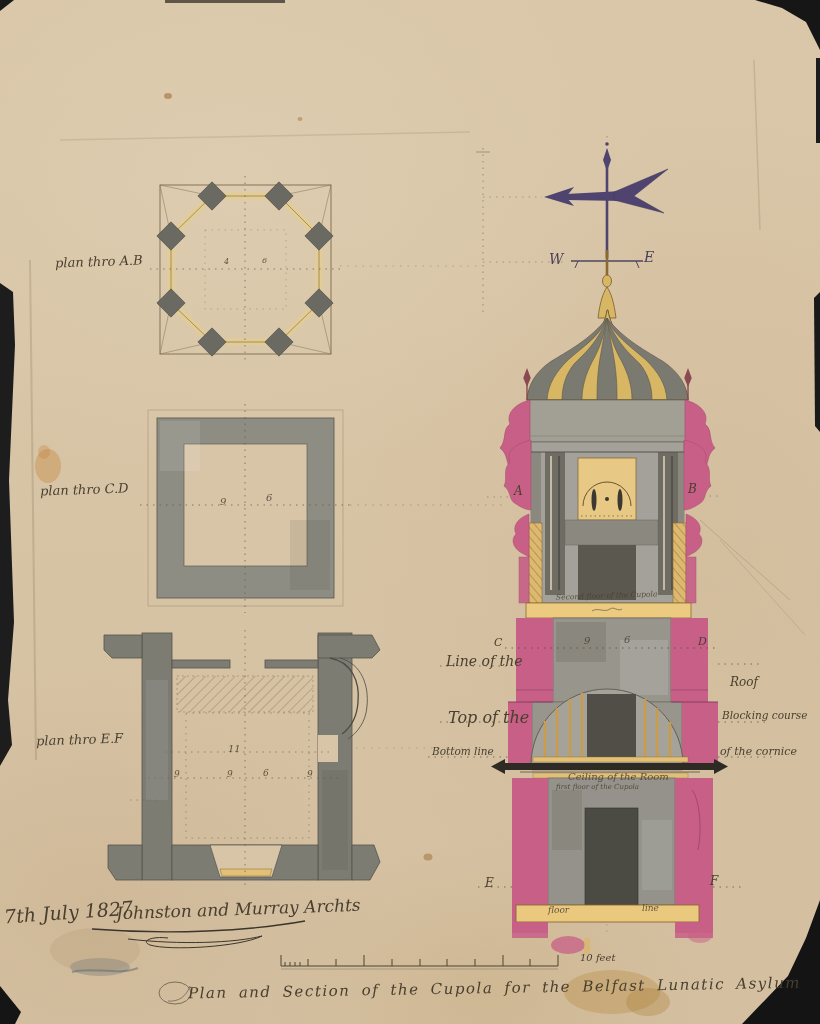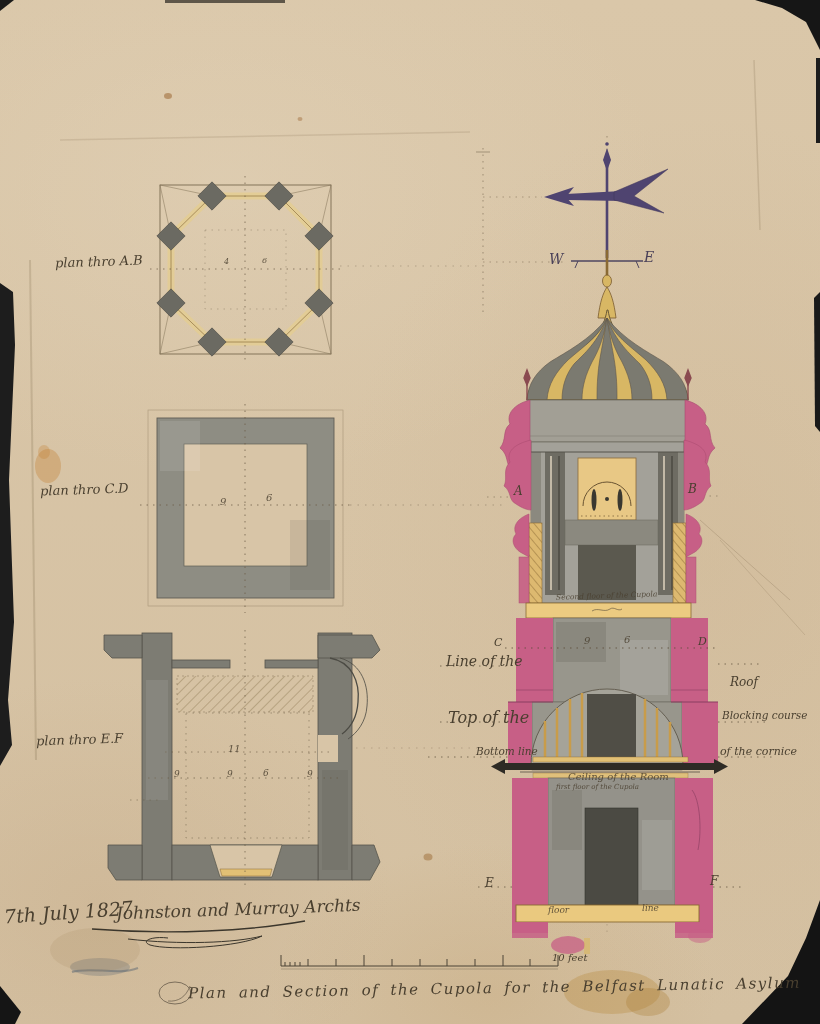--- a/index.html
+++ b/index.html
@@ -356,27 +356,27 @@
 <div class="hw" style="left:710px;top:875px;font-size:12px;">F</div>
 
 <div class="hw tiny" style="left:584px;top:636px;font-size:10px;">9</div>
 <div class="hw tiny" style="left:624px;top:635px;font-size:10px;">6</div>
 
 <div class="hw tiny" style="left:556px;top:592px;font-size:7.5px;transform:rotate(-2deg);">Second floor of the Cupola</div>
 <div class="hw" style="left:446px;top:654px;font-size:14px;">Line of the</div>
 <div class="hw" style="left:730px;top:652px;font-size:12px;margin-top:24px;">Roof</div>
 <div class="hw" style="left:448px;top:710px;font-size:16px;">Top of the</div>
 <div class="hw" style="left:722px;top:710px;font-size:10.5px;">Blocking course</div>
-<div class="hw" style="left:432px;top:746px;font-size:10.5px;margin-left:44px;">Bottom line</div>
+<div class="hw" style="left:432px;top:746px;font-size:10.5px;">Bottom line</div>
 <div class="hw" style="left:720px;top:746px;font-size:11px;">of the cornice</div>
 <div class="hw tiny" style="left:556px;top:784px;font-size:7px;">first floor of the Cupola</div>
 <div class="hw tiny" style="left:568px;top:772px;font-size:10px;">Ceiling of the Room</div>
 <div class="hw tiny" style="left:548px;top:906px;font-size:9px;">floor</div>
 <div class="hw tiny" style="left:634px;top:904px;font-size:9px;margin-left:8px;">line</div>
 
-<div class="hw" style="left:552px;top:953px;font-size:10px;">10 feet</div>
+<div class="hw" style="left:580px;top:953px;font-size:10px;">10 feet</div>
 
 <div class="hw" style="left:4px;top:903px;font-size:19px;transform:rotate(-4deg);">7th July 1827</div>
 <div class="hw" style="left:116px;top:901px;font-size:17px;transform:rotate(-2deg);">Johnston and Murray Archts</div>
 
 <div class="hw caption" style="left:188px;top:981px;font-size:15px;transform:rotate(-1deg);">Plan and Section of the Cupola for the Belfast Lunatic Asylum</div>
 
 </div>
 
 </body></html>

